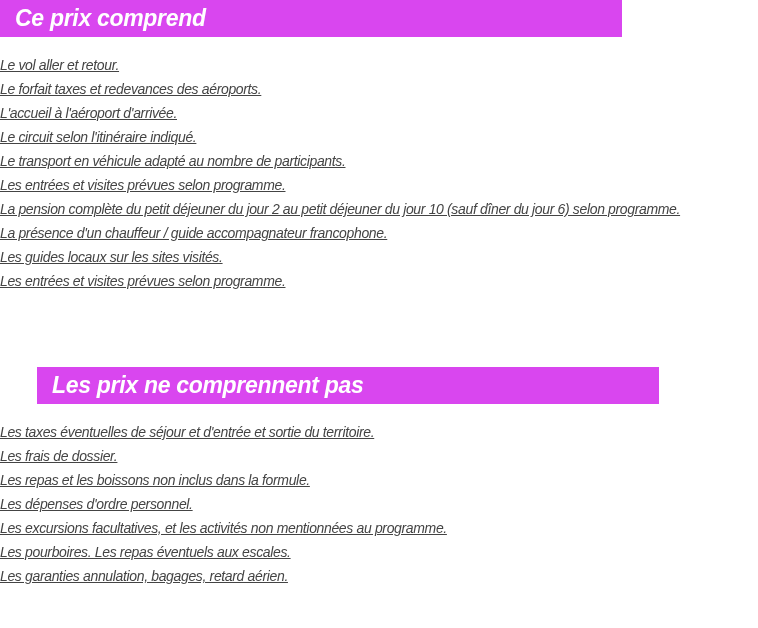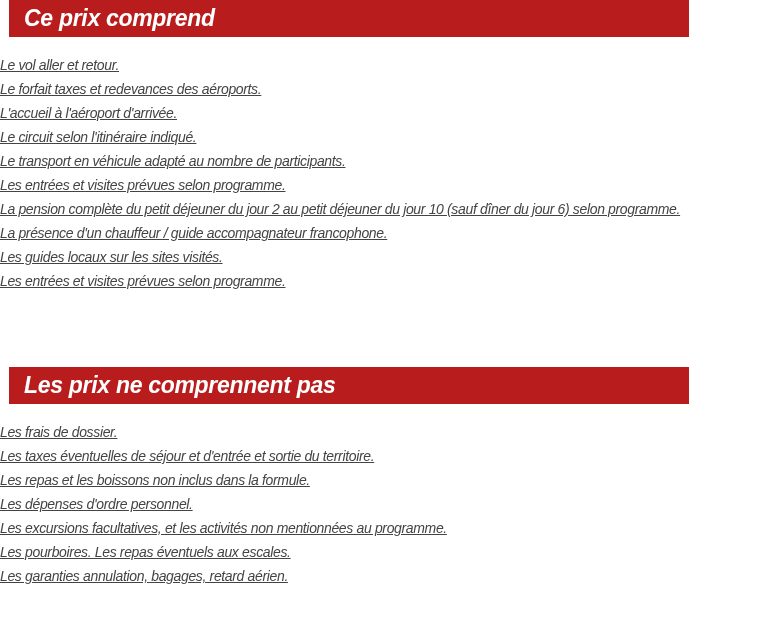--- a/index.html
+++ b/index.html
@@ -1,20 +1,20 @@
 <!DOCTYPE html>
 <html><head>
   <meta charset="utf-8">
   <style>
     html, body { margin: 0; padding: 0; background: #ffffff; }
     body { width: 758px; height: 628px; overflow: hidden; position: relative;
            font-family: "Liberation Sans", "DejaVu Sans", sans-serif; }
     .section-header {
-      position: absolute; left: 9px; width: 680px; height: 37px;
-      background: #b91c1c;
+      position: absolute; left: 0; width: 622px; height: 37px;
+      background: #d946ef;
     }
     .section-header h2 {
       margin: 0; padding-left: 15px; line-height: 37px;
       color: #ffffff; font-style: italic; font-weight: bold; font-size: 23px;
       letter-spacing: -0.3px;
     }
     .item-list {
       position: absolute; left: 0; margin: 0; padding: 0; list-style: none;
     }
     .item-list li {
@@ -35,24 +35,24 @@
   <li>L'accueil à l'aéroport d'arrivée.</li>
   <li>Le circuit selon l'itinéraire indiqué.</li>
   <li>Le transport en véhicule adapté au nombre de participants.</li>
   <li>Les entrées et visites prévues selon programme.</li>
   <li>La pension complète du petit déjeuner du jour 2 au petit déjeuner du jour 10 (sauf dîner du jour 6) selon programme.</li>
   <li>La présence d'un chauffeur / guide accompagnateur francophone.</li>
   <li>Les guides locaux sur les sites visités.</li>
   <li>Les entrées et visites prévues selon programme.</li>
 </ul>
 
-<div class="section-header" style="top:367px;">
+<div class="section-header" style="top:367px;margin-left:37px;">
   <h2>Les prix ne comprennent pas</h2>
 </div>
 <ul class="item-list" style="top:420px;">
+  <li>Les taxes éventuelles de séjour et d'entrée et sortie du territoire.</li>
   <li>Les frais de dossier.</li>
-  <li>Les taxes éventuelles de séjour et d'entrée et sortie du territoire.</li>
   <li>Les repas et les boissons non inclus dans la formule.</li>
   <li>Les dépenses d'ordre personnel.</li>
   <li>Les excursions facultatives, et les activités non mentionnées au programme.</li>
   <li>Les pourboires. Les repas éventuels aux escales.</li>
   <li>Les garanties annulation, bagages, retard aérien.</li>
 </ul>
 
 </body></html>

